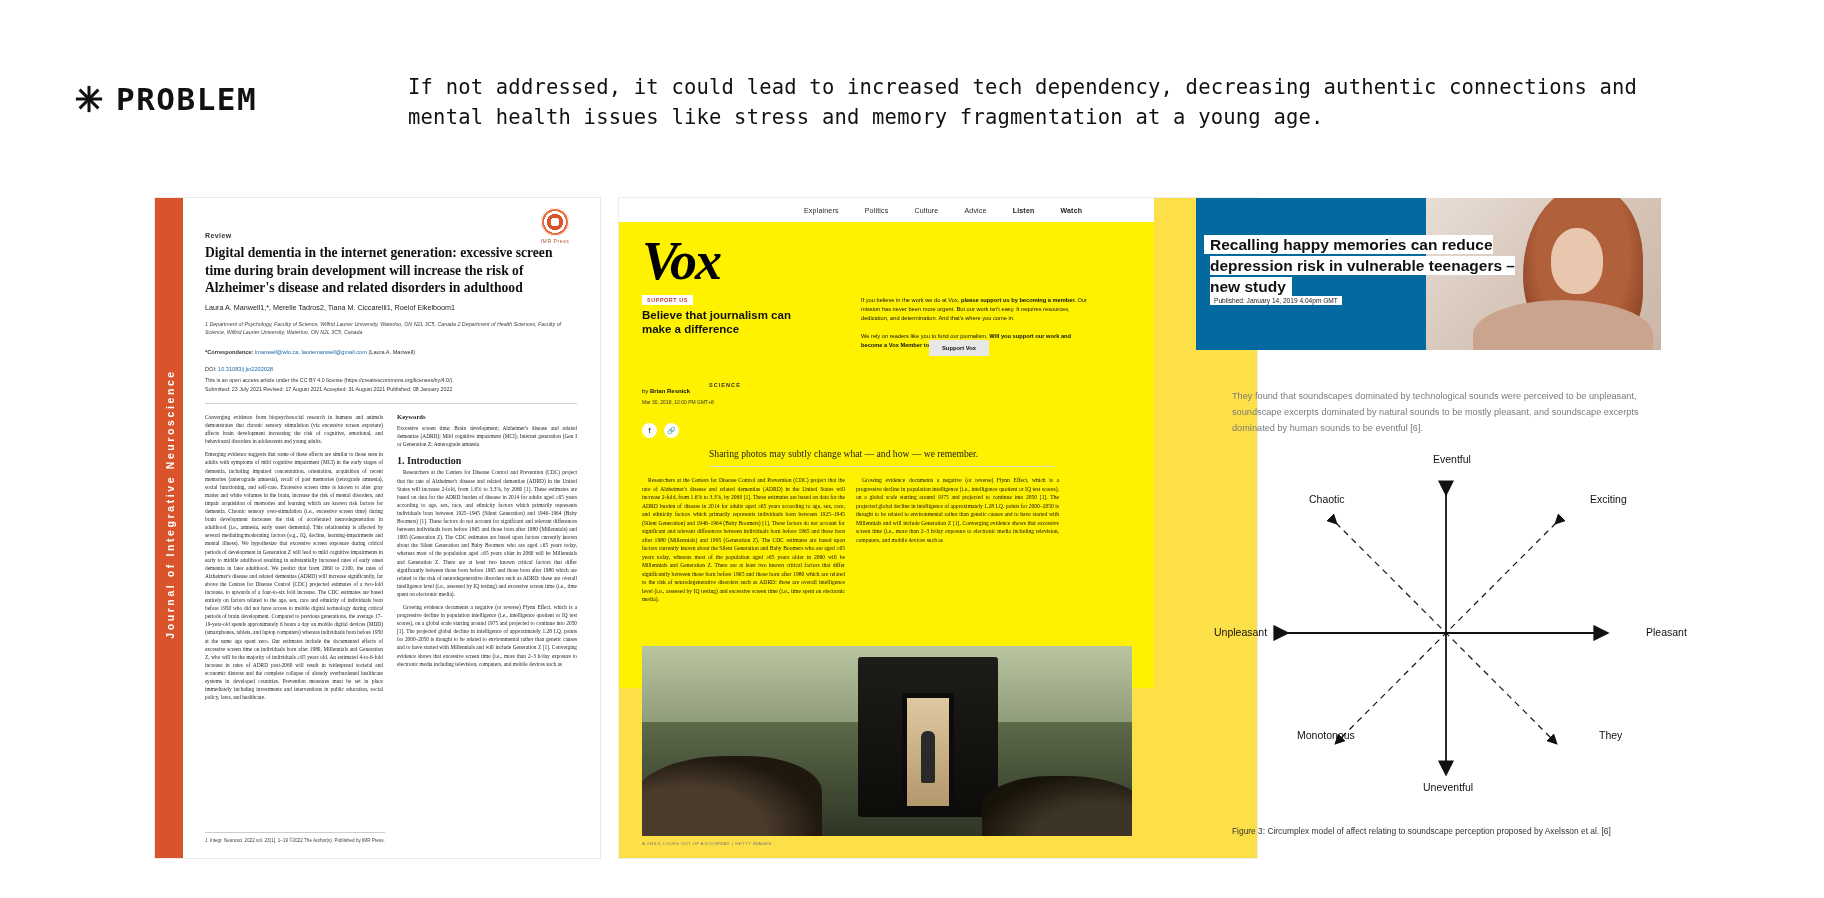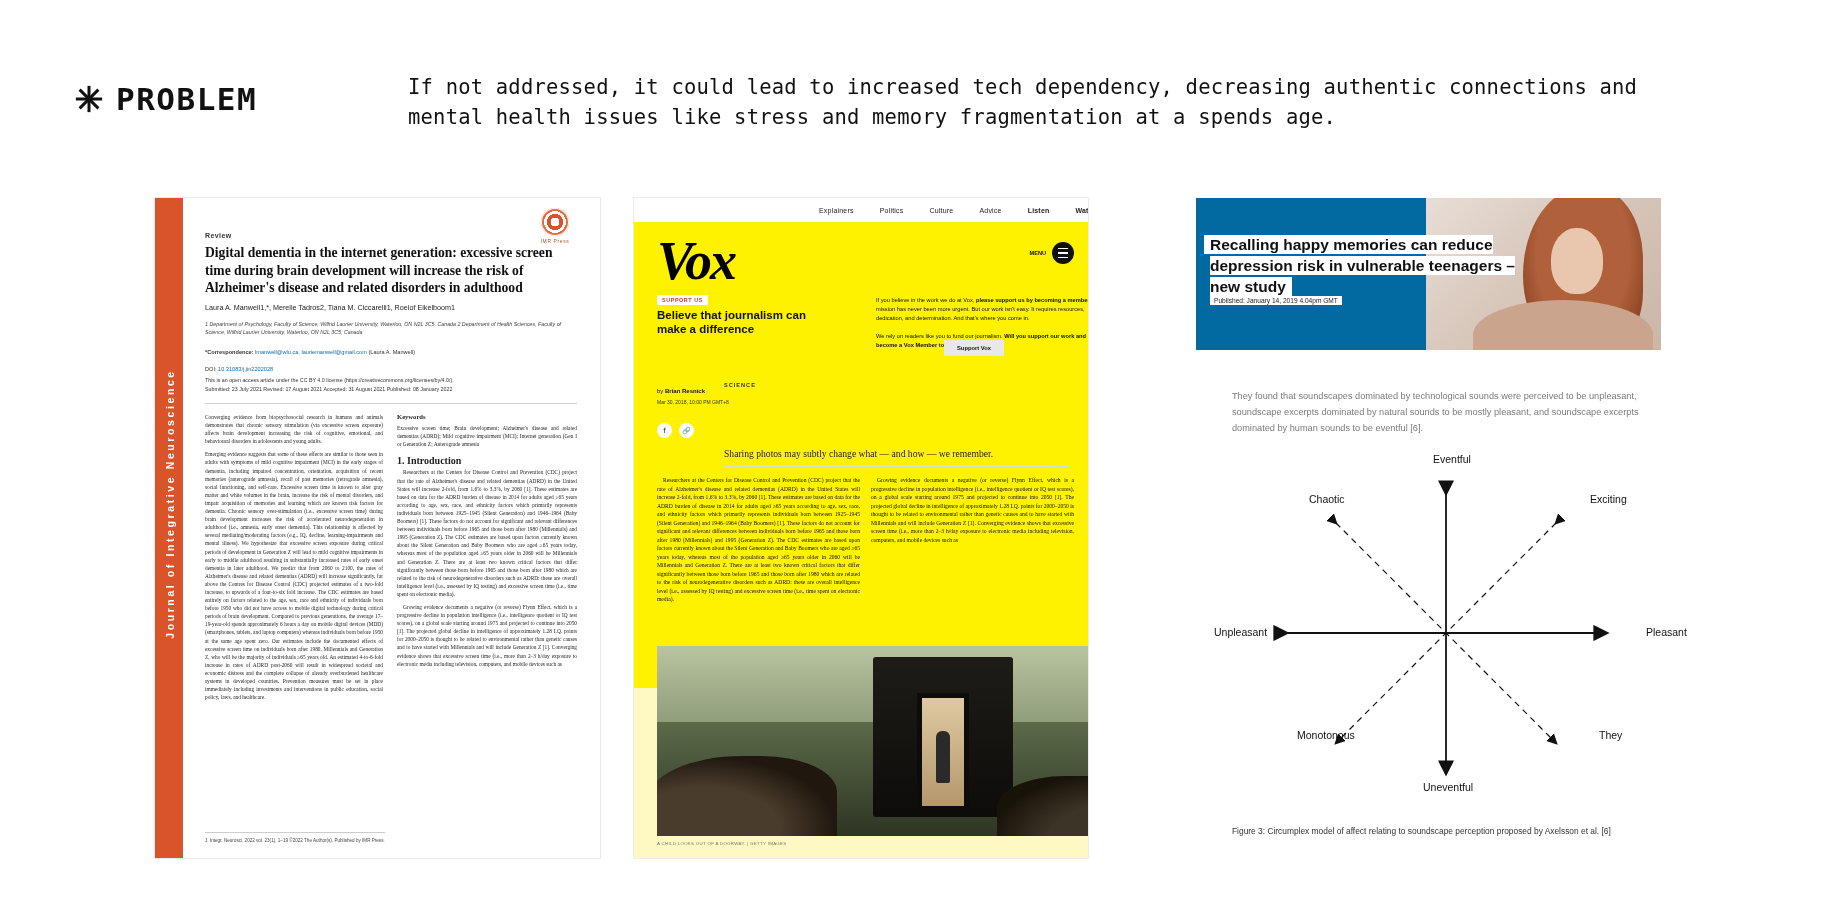--- a/index.html
+++ b/index.html
@@ -222,25 +222,25 @@
     font-size: 4.6px;
     color: #444;
     line-height: 7px;
     border-top: 1px solid #ccc;
     padding-top: 4px;
   }
 
   
   .panel-vox {
     position: absolute;
-    left: 634px;
+    left: 619px;
     top: 198px;
-    width: 454px;
+    width: 638px;
     height: 660px;
-    background: #fef9c3;
+    background: #fde047;
     overflow: hidden;
     box-shadow: 0 0 0 1px #ececec;
   }
   .vox-yellow {
     position: absolute;
     left: 0; top: 0;
     width: 535px;
     height: 490px;
     background: #fff200;
   }
@@ -592,21 +592,21 @@
     <svg viewBox="0 0 32 32" width="30" height="30" aria-hidden="true">
       <g stroke="#111" stroke-width="3.2" stroke-linecap="butt">
         <line x1="16" y1="2" x2="16" y2="30"></line>
         <line x1="2" y1="16" x2="30" y2="16"></line>
         <line x1="6" y1="6" x2="26" y2="26"></line>
         <line x1="26" y1="6" x2="6" y2="26"></line>
       </g>
     </svg>
   </div>
   <div class="problem-title">PROBLEM</div>
-  <div class="header-statement">If not addressed, it could lead to increased tech dependency, decreasing authentic connections and mental health issues like stress and memory fragmentation at a spends age.</div>
+  <div class="header-statement">If not addressed, it could lead to increased tech dependency, decreasing authentic connections and mental health issues like stress and memory fragmentation at a young age.</div>
 </div>
 
 <div class="panel-journal">
   <div class="journal-spine">
     <div class="journal-spine-text">Journal of Integrative Neuroscience</div>
   </div>
   <div class="journal-body">
 
     <div class="journal-logo">
       <div class="ring"></div>

